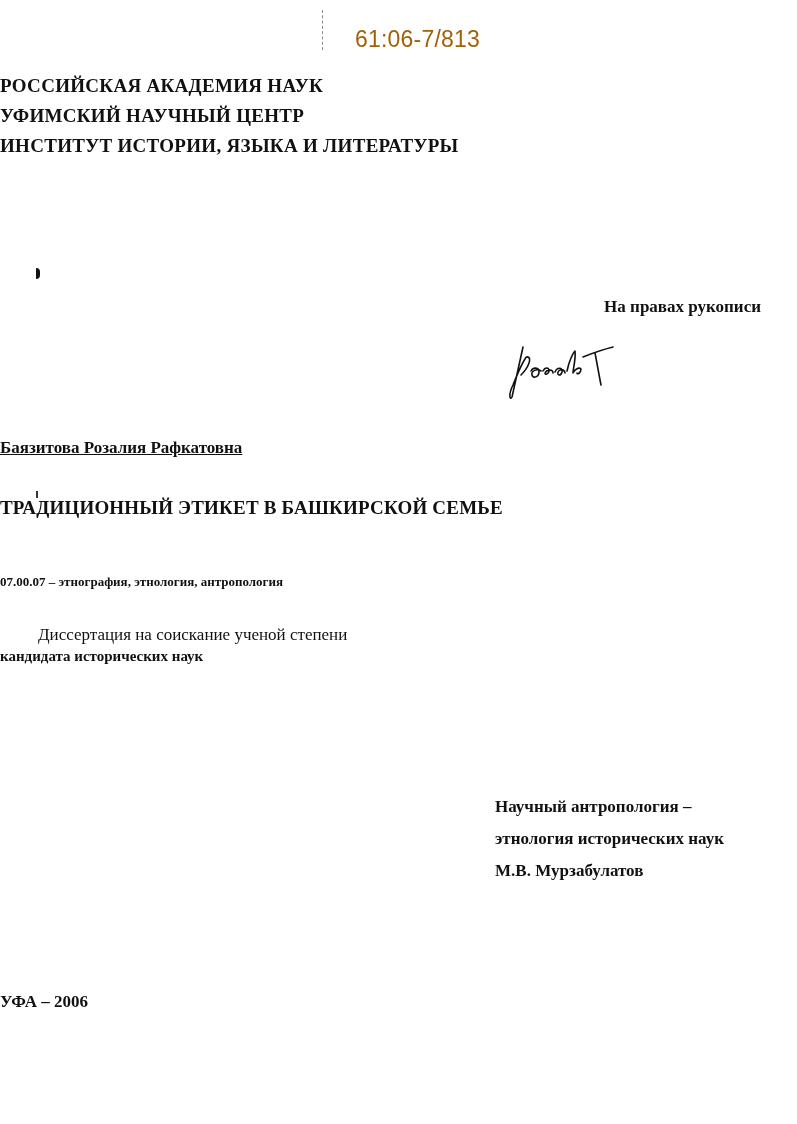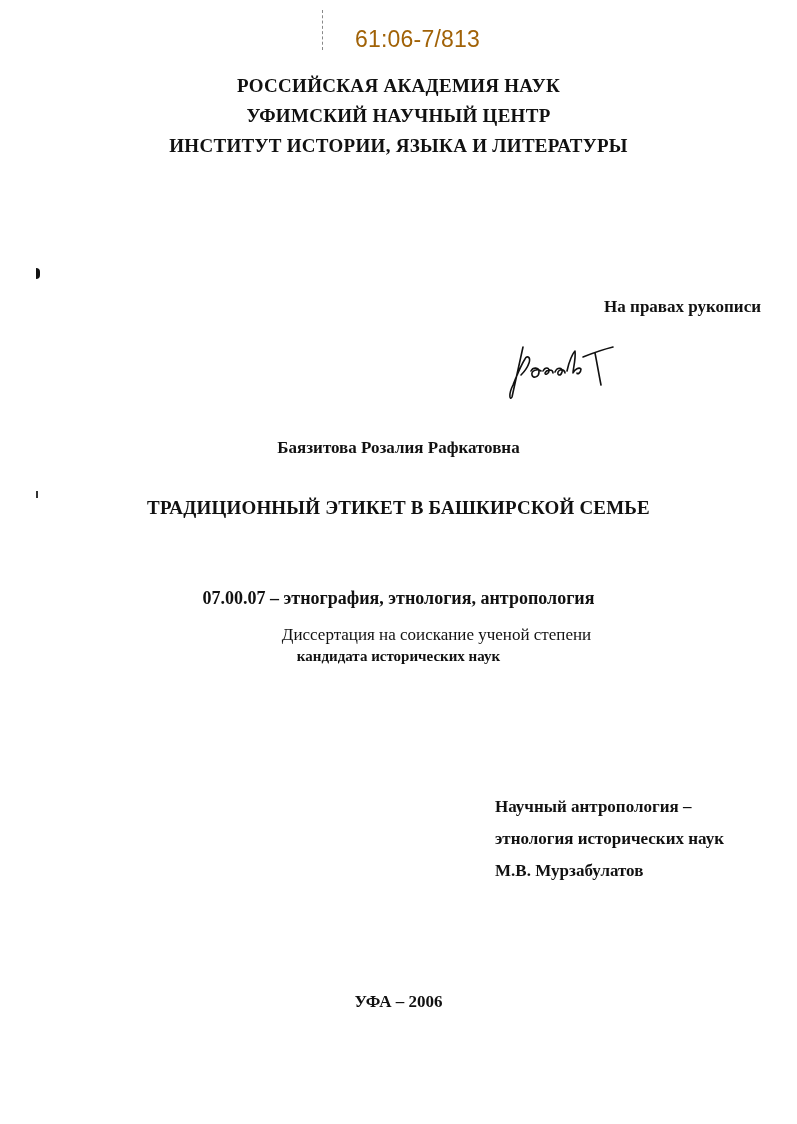--- a/index.html
+++ b/index.html
@@ -9,21 +9,21 @@
     }
     body {
       width: 797px;
       height: 1124px;
       position: relative;
       overflow: hidden;
       font-family: "Liberation Serif", "DejaVu Serif", serif;
       color: #111111;
     }
     .abs { position: absolute; }
-    .center { left: 0; width: 797px; text-align: center; }
+    .center { left: 0; width: 797px; }
 
     .stamp {
       top: 26px;
       left: 355px;
       font-family: "Liberation Sans", "DejaVu Sans", sans-serif;
       font-size: 23px;
       font-weight: normal;
       color: #a16207;
       letter-spacing: 0.2px;
     }
@@ -55,30 +55,31 @@
       top: 335px;
       left: 505px;
       width: 120px;
       height: 70px;
     }
 
     .author {
       top: 438px;
       font-size: 17px;
       font-weight: bold;
+      text-decoration: underline;
     }
     .title {
       top: 497px;
       font-size: 19px;
       font-weight: bold;
       letter-spacing: 0.2px;
     }
     .specialty {
-      top: 588px;
-      font-size: 18px;
+      top: 574px;
+      font-size: 13px;
       font-weight: bold;
     }
     .degree1 {
       top: 625px;
       font-size: 17px;
       font-weight: normal;
       padding-left: 38px;
     }
     .degree2 {
       top: 648px;

